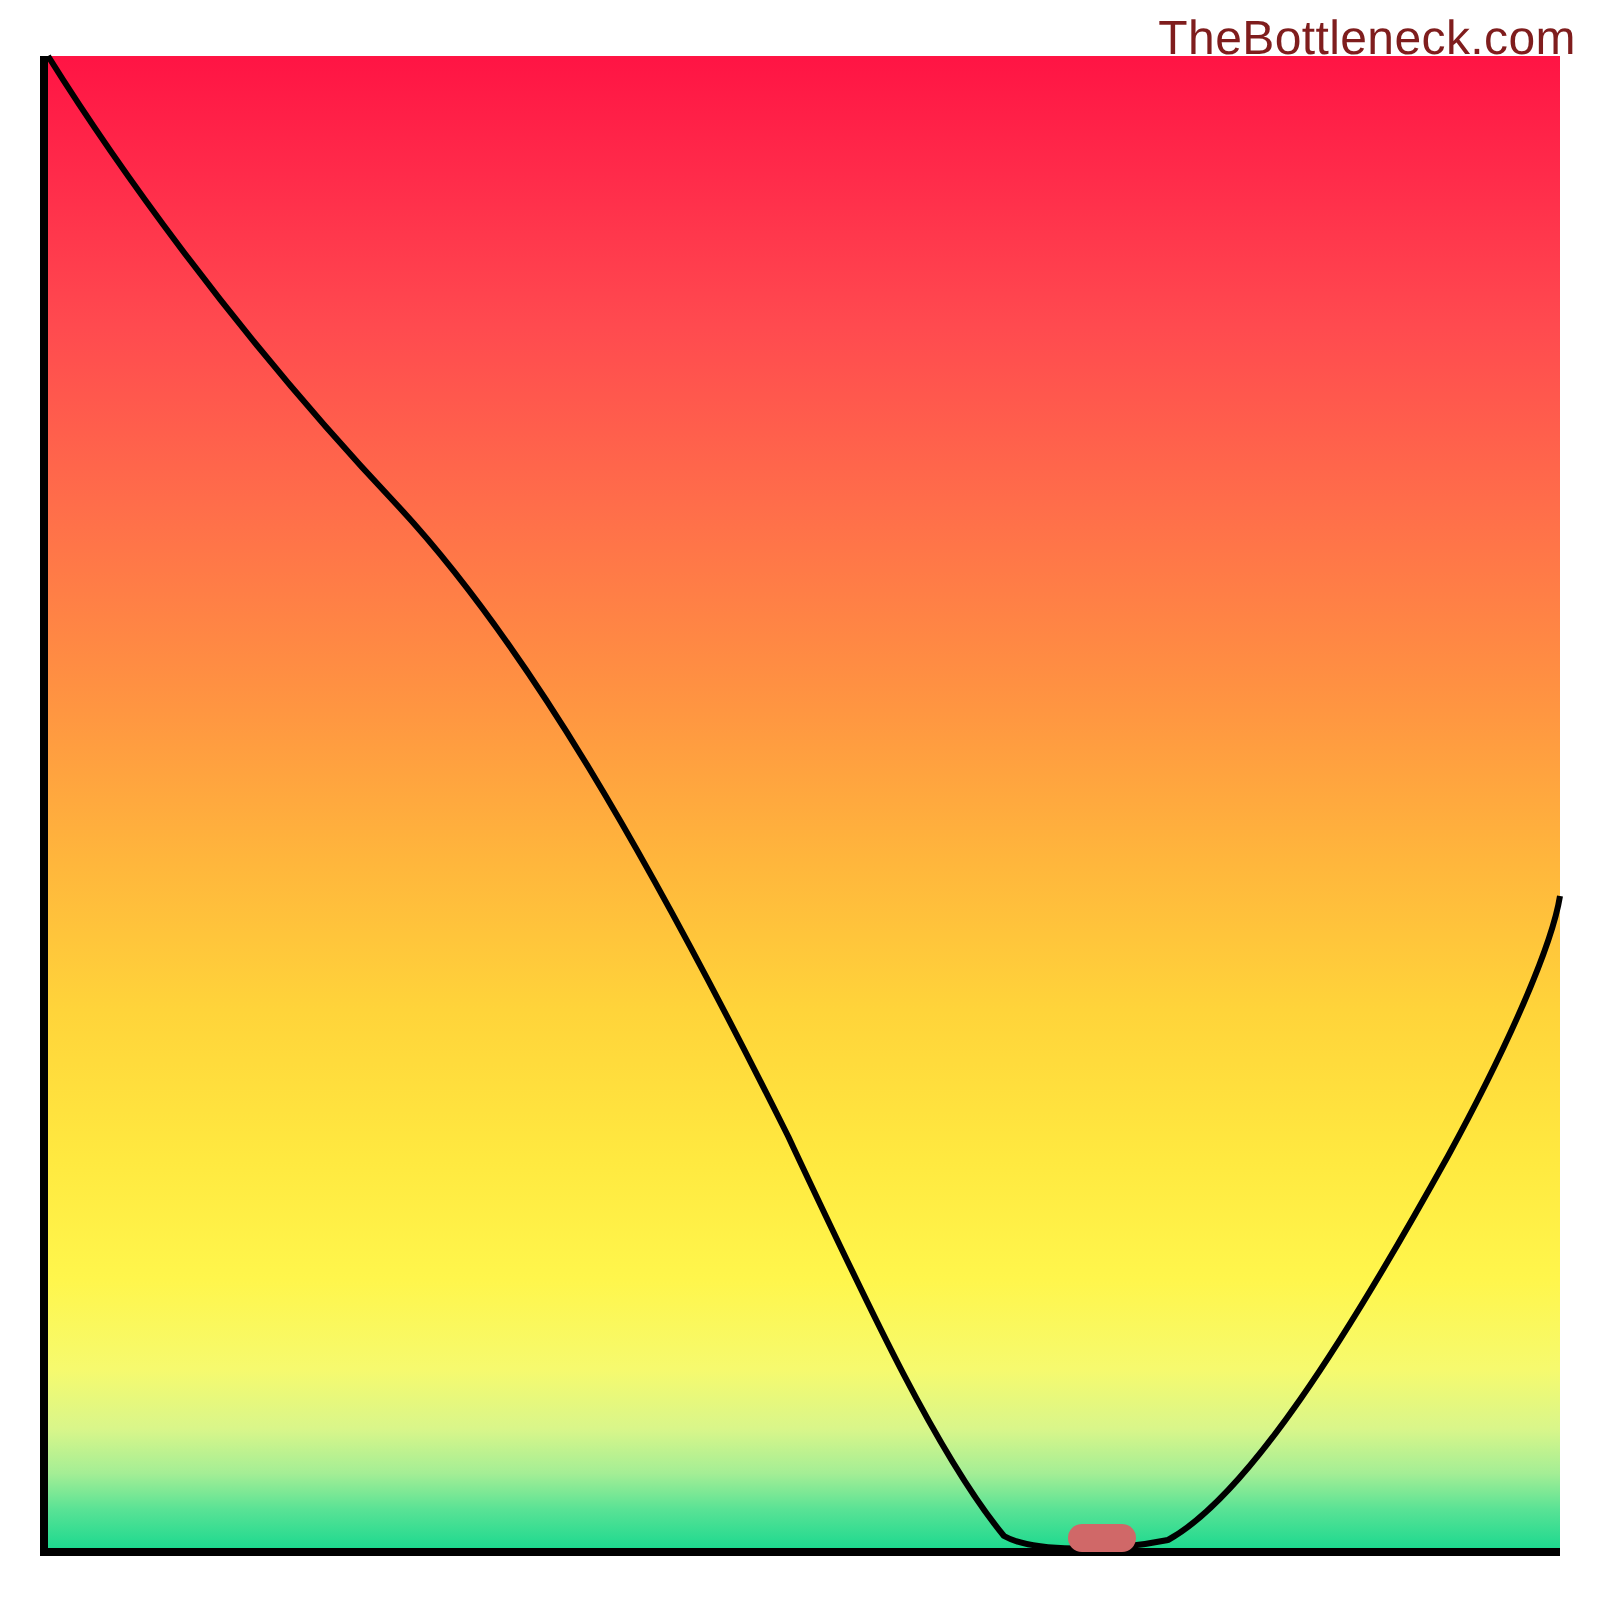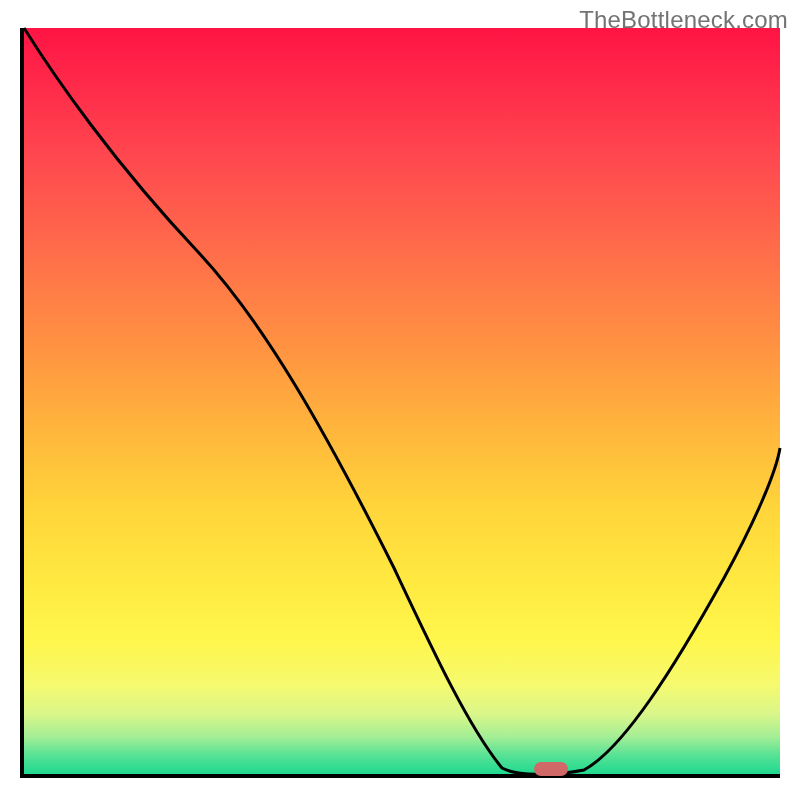--- a/index.html
+++ b/index.html
@@ -15,21 +15,21 @@
     position: relative;
     width: 800px;
     height: 800px;
   }
   .watermark {
     position: absolute;
     top: 6px;
     right: 12px;
     font-size: 24px;
     font-weight: 500;
-    color: #737373;
+    color: #7f1d1d;
     letter-spacing: 0.2px;
     z-index: 10;
   }
   .plot-area {
     position: absolute;
     left: 20px;
     top: 28px;
     width: 760px;
     height: 750px;
     border-left: 4px solid #000;

